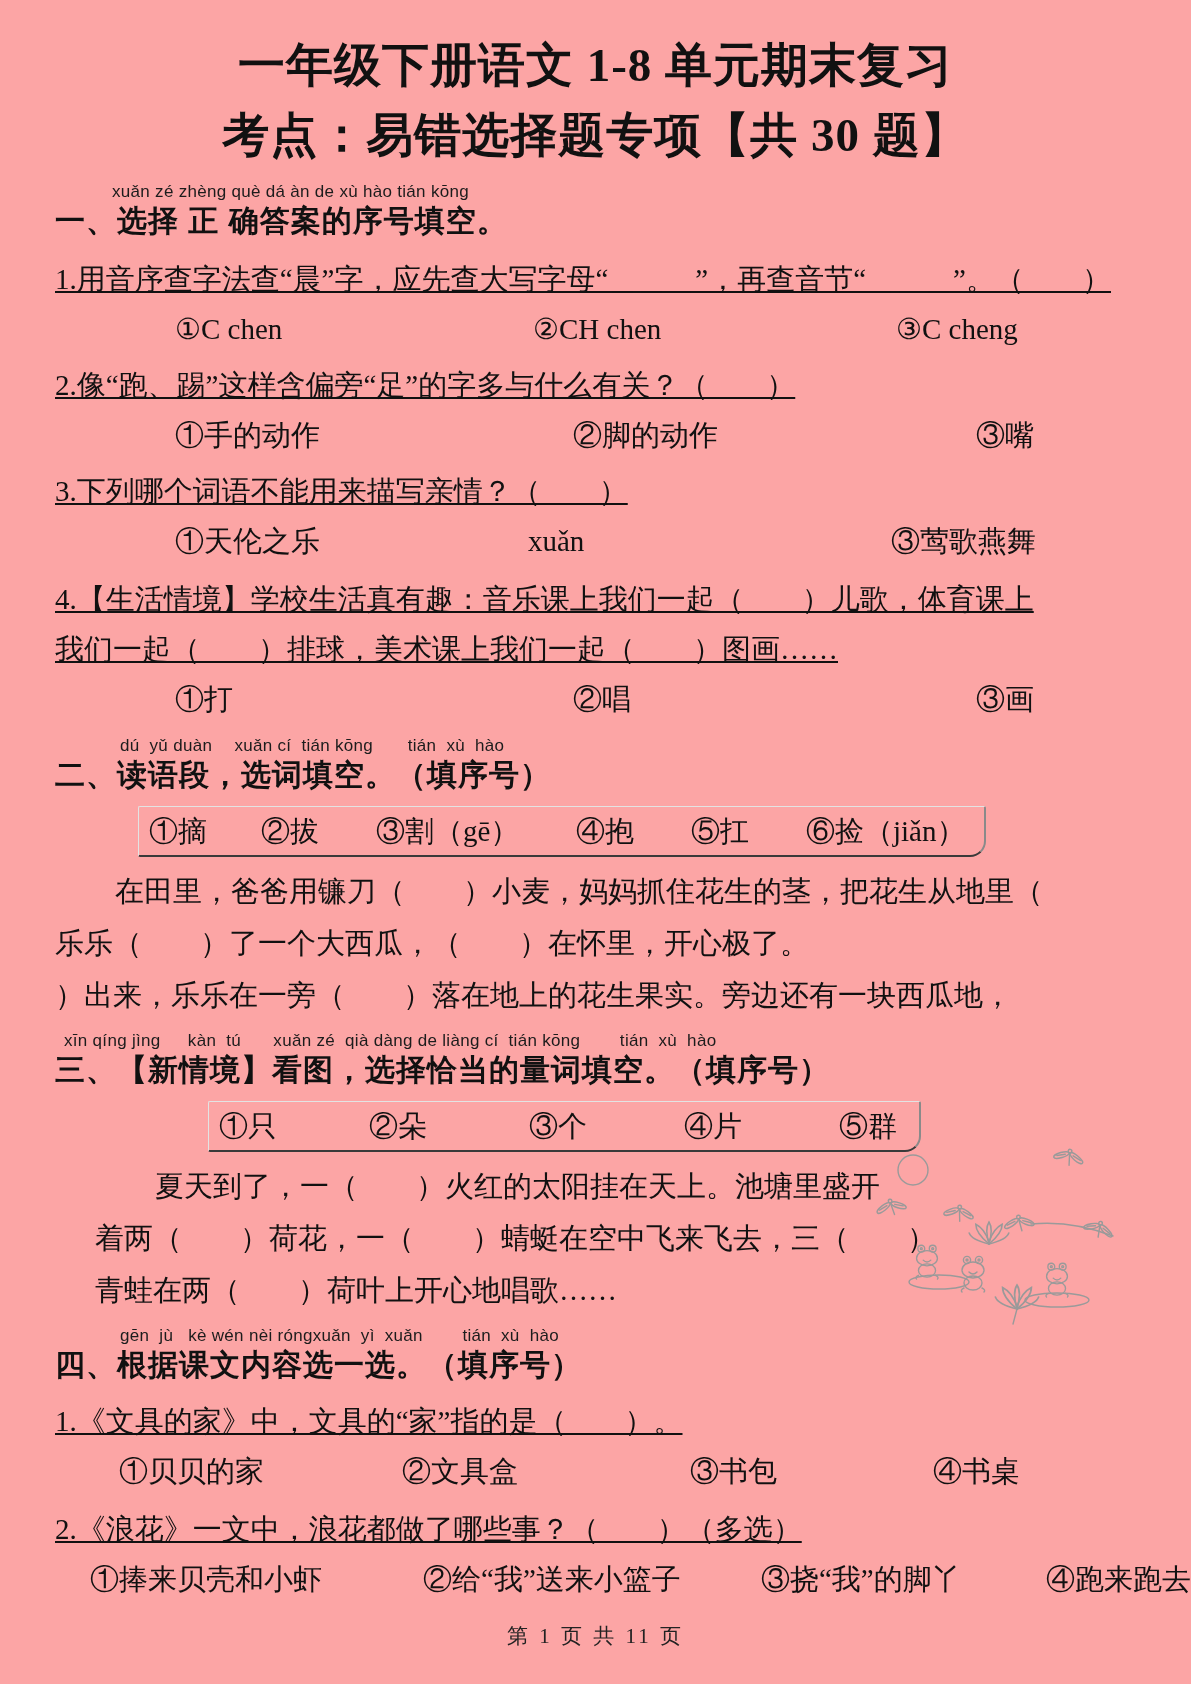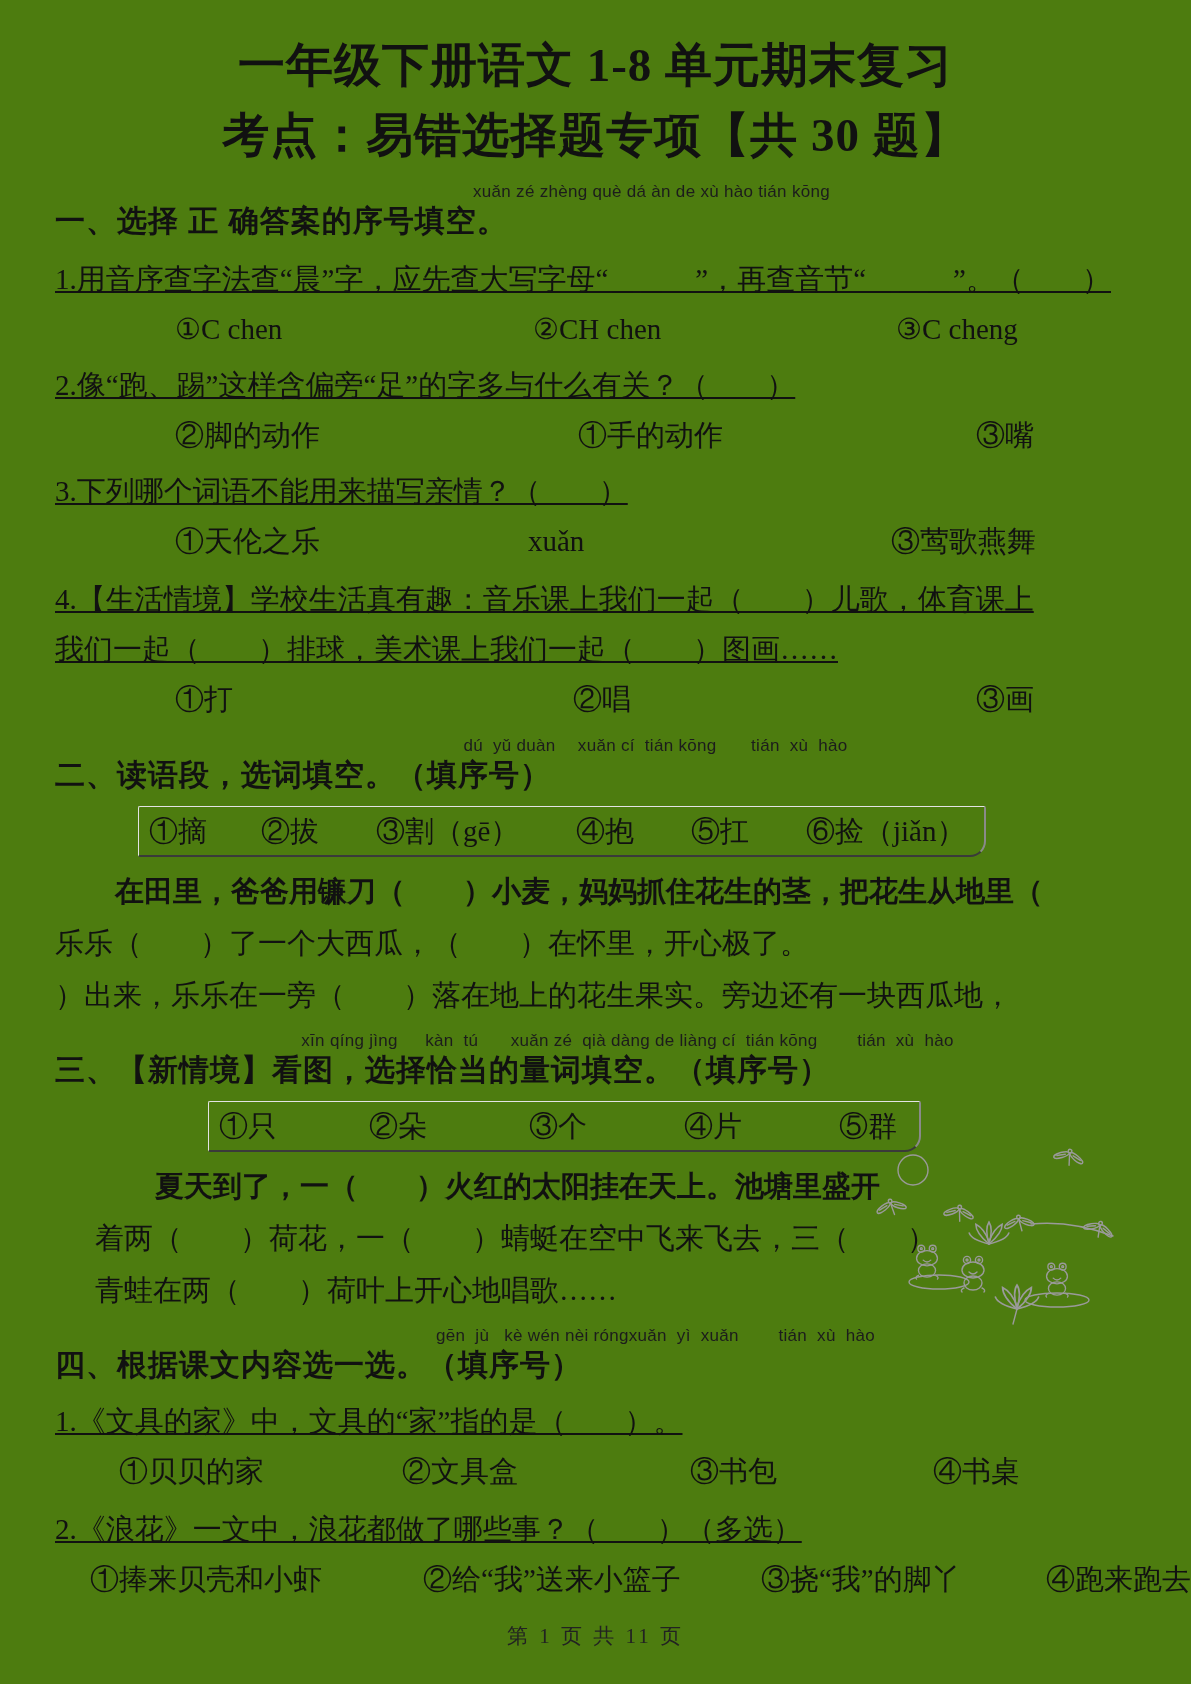--- a/index.html
+++ b/index.html
@@ -1,39 +1,38 @@
 <!DOCTYPE html>
 <html><head>
 <meta charset="utf-8">
 <style>
   html,body{margin:0;padding:0;background:#ffffff;}
   .page{
     position:relative;
     width:1191px;height:1684px;
-    background:#4d7c0f;
+    background:#fca5a5;
     overflow:hidden;
     font-family:"Liberation Serif","DejaVu Serif",serif;
     color:#111;
   }
   .title{
     margin-top:30px;
     text-align:center;
     font-size:47px;
     font-weight:bold;
     line-height:70px;
     letter-spacing:1px;
   }
   .pinyin{
     font-family:"Liberation Sans","DejaVu Sans",sans-serif;
     font-size:17px;
     line-height:20px;
     color:#1c1c1c;
     white-space:pre;
     letter-spacing:0.3px;
-    text-align:center;
   }
   .heading{
     margin:0 0 0 55px;
     font-family:"Liberation Sans","DejaVu Sans",sans-serif;
     font-weight:bold;
     font-size:30px;
     line-height:38px;
     letter-spacing:1px;
   }
   .q{
@@ -63,21 +62,21 @@
     border-radius:2px 2px 16px 2px;
     white-space:nowrap;
   }
   .bank span{display:inline-block;}
   .para{
     margin-left:55px;
     font-size:29px;
     line-height:52px;
     white-space:nowrap;
   }
-  .indent{text-indent:60px;font-weight:bold;}
+  .indent{text-indent:60px;}
   .para-wrap{position:relative;padding-left:40px;}
   .illus{
     position:absolute;
     right:40px;
     top:-36px;
     width:290px;
     height:205px;
   }
   .illus *{stroke:#9a9a9a;fill:none;stroke-width:1.4;stroke-linecap:round;}
   .footer{
@@ -105,22 +104,22 @@
 
   <div class="q" style="margin-top:14px">1.用音序查字法查“晨”字，应先查大写字母“＿＿＿”，再查音节“＿＿＿”。（　　）</div>
   <div class="opts" style="margin-left:175px">
     <span style="width:310px">①C  chen</span>
     <span style="width:315px">②CH  chen</span>
     <span>③C  cheng</span>
   </div>
 
   <div class="q" style="margin-top:6px">2.像“跑、踢”这样含偏旁“足”的字多与什么有关？（　　）</div>
   <div class="opts" style="margin-left:175px">
+    <span style="width:350px">①手的动作</span>
     <span style="width:355px">②脚的动作</span>
-    <span style="width:350px">①手的动作</span>
     <span>③嘴</span>
   </div>
 
   <div class="q" style="margin-top:6px">3.下列哪个词语不能用来描写亲情？（　　）</div>
   <div class="opts" style="margin-left:175px">
     <span style="width:305px">①天伦之乐</span>
     <span style="width:315px">xuǎn</span>
     <span>③莺歌燕舞</span>
   </div>
 

